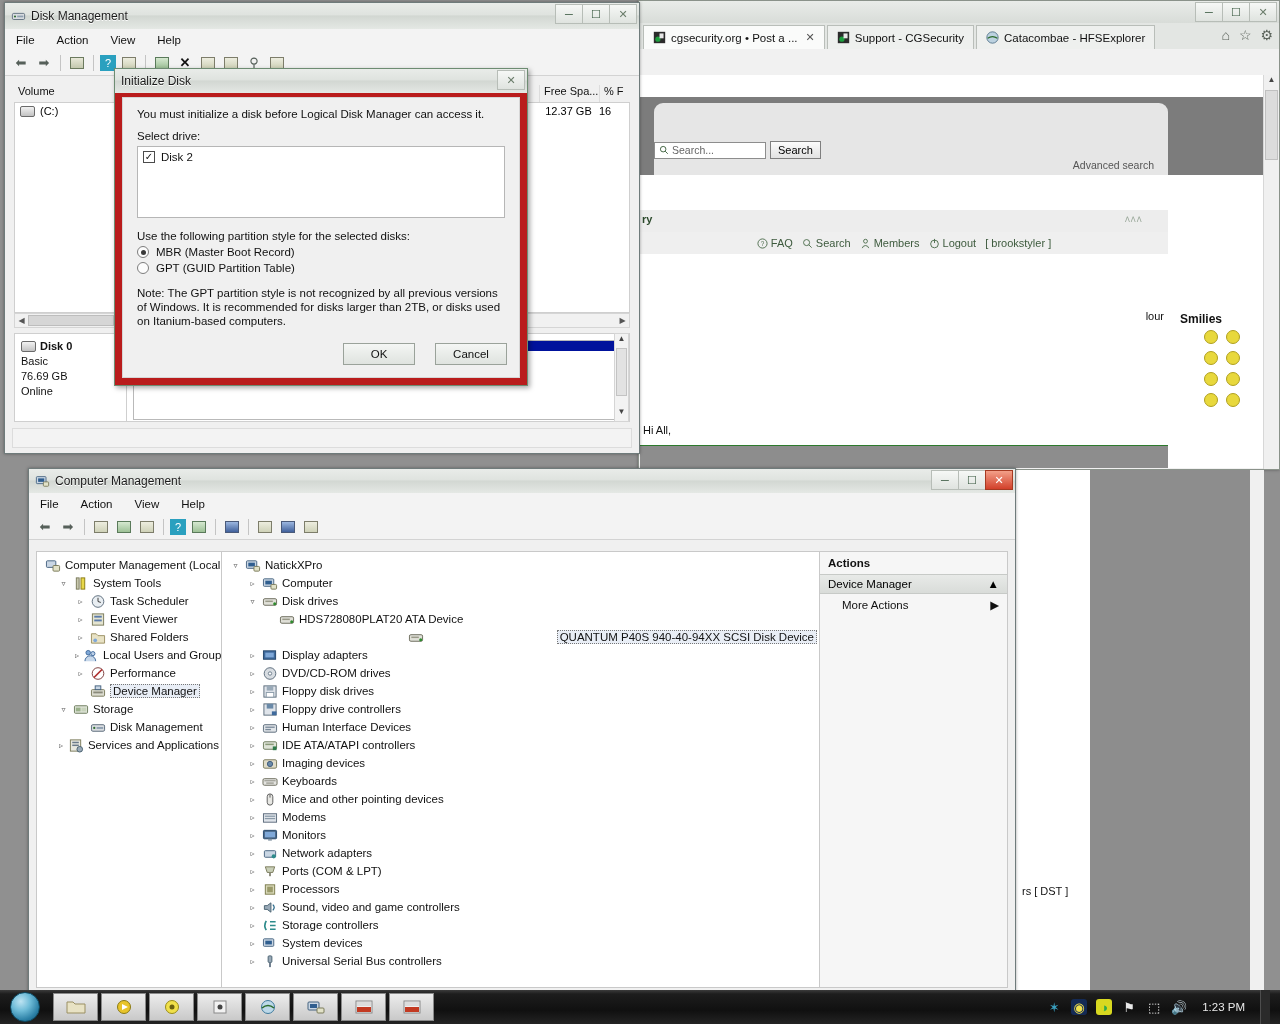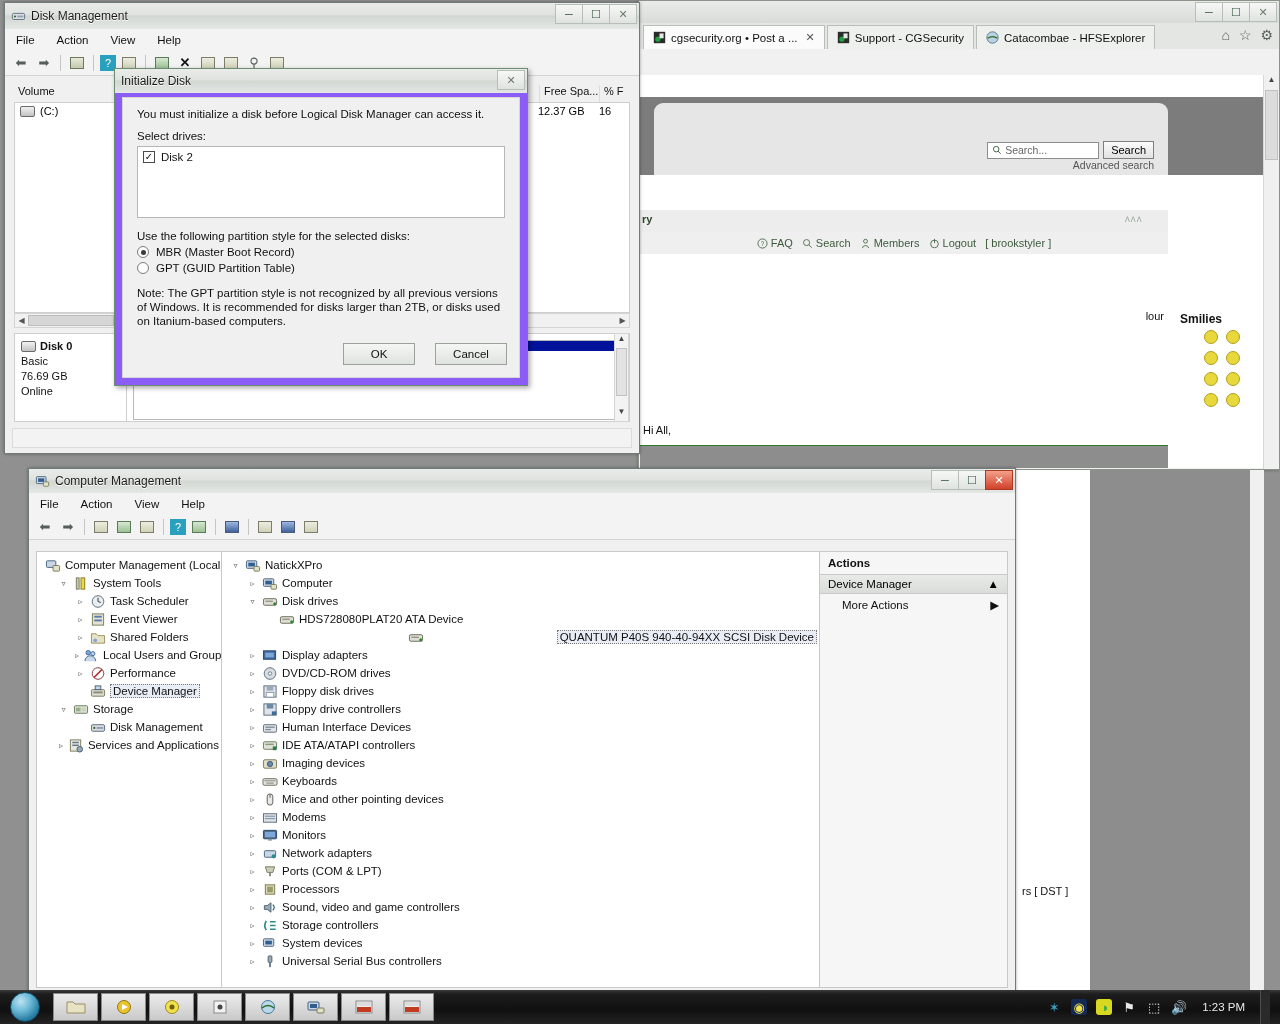--- a/index.html
+++ b/index.html
@@ -123,21 +123,21 @@
   .vsc-arrow { height: 14px; text-align: center; font-size: 8px; color: #444; }
   .vsc-thumb { margin: 0 1px; height: 48px; background: #e2e2e2; border: 1px solid #c3c3c3; }
   .dm-statusbar {
     position: absolute; left: 6px; right: 6px; bottom: 4px; height: 20px;
     background: #f3f3f3; border: 1px solid #dcdcdc;
   }
 
   
   #initdisk {
     left: 114px; top: 68px; width: 414px; height: 318px;
-    background: #8b5cf6; border: 1px solid #6d8c72;
+    background: #b91c1c; border: 1px solid #6d8c72;
     box-shadow: 2px 2px 5px rgba(0,0,0,.35);
     z-index: 40;
   }
   #initdisk .titlebar { height: 24px; }
   #initdisk .dlg-inner {
     position: absolute; left: 7px; right: 7px; top: 28px; bottom: 7px;
     background: #f0f0f0; border: 1px solid #d6d6d6;
     padding: 10px 14px;
     font-size: 11.5px; color: #111;
   }
@@ -188,21 +188,21 @@
   }
   .tab.active { background: #fafbfa; }
   .tab .favicon { width: 13px; height: 13px; flex: none; }
   .tab .xmark { font-size: 11px; color: #555; margin-left: 3px; }
   .browser-ctrls { position: absolute; right: 6px; top: 4px; display: flex; gap: 9px; font-size: 14px; color: #5a625a;}
   .page {
     position: absolute; left: 1px; right: 16px; top: 74px; bottom: 1px;
     background: #fff; overflow: hidden;
   }
   .fsec-grey { background: #7c7c7c; }
-  .searchrow { display: flex; justify-content: flex-end; align-items: center; padding-right: 14px; gap: 4px; }
+  .searchrow { display: flex; justify-content: flex-start; align-items: center; padding-right: 14px; gap: 4px; }
   .searchbox {
     width: 112px; height: 17px; background: #fff; border: 1px solid #8d8d8d;
     display: flex; align-items: center; gap: 3px; padding-left: 4px;
     font-size: 10.5px; color: #666;
   }
   .searchbtn {
     height: 18px; padding: 0 7px; font-size: 11px;
     background: linear-gradient(to bottom,#fbfbfb,#e2e2e2);
     border: 1px solid #7f7f7f; display: flex; align-items: center;
   }
@@ -499,21 +499,21 @@
         <div class="dm-col" style="width:30px;border-right:none;">% F</div>
       </div>
 
       <div class="dm-list-pane">
         <div class="dm-row">
           <div style="width:182px;display:flex;align-items:center;gap:5px;padding-left:5px;">
             <span class="i-disk"></span>
             <span>(C:)</span>
           </div>
           <div style="flex:1;"></div>
-          <div style="width:64px;text-align:left;padding-left:3px;">12.37 GB</div>
+          <div style="width:64px;text-align:center;padding-left:3px;">12.37 GB</div>
           <div style="width:30px;">16</div>
         </div>
       </div>
 
       <div class="dm-hscroll">
         <div class="arrow">◀</div>
         <div class="thumb" style="width:86px;"></div>
         <div style="flex:1;"></div>
         <div class="arrow">▶</div>
       </div>
@@ -557,21 +557,21 @@
 
   <div class="win" id="initdisk">
     <div class="titlebar">
       <span class="ttl" style="margin-left:0;">Initialize Disk</span>
       <div class="winbtns">
         <div class="winbtn close">✕</div>
       </div>
     </div>
     <div class="dlg-inner">
       <div class="dlg-line">You must initialize a disk before Logical Disk Manager can access it.</div>
-      <div>Select drives:</div>
+      <div>Select drive:</div>
 
       <div class="disklist">
         <div class="chkrow">
           <span class="chkbox">✓</span>
           <span>Disk 2</span>
         </div>
       </div>
 
       <div>Use the following partition style for the selected disks:</div>
 

